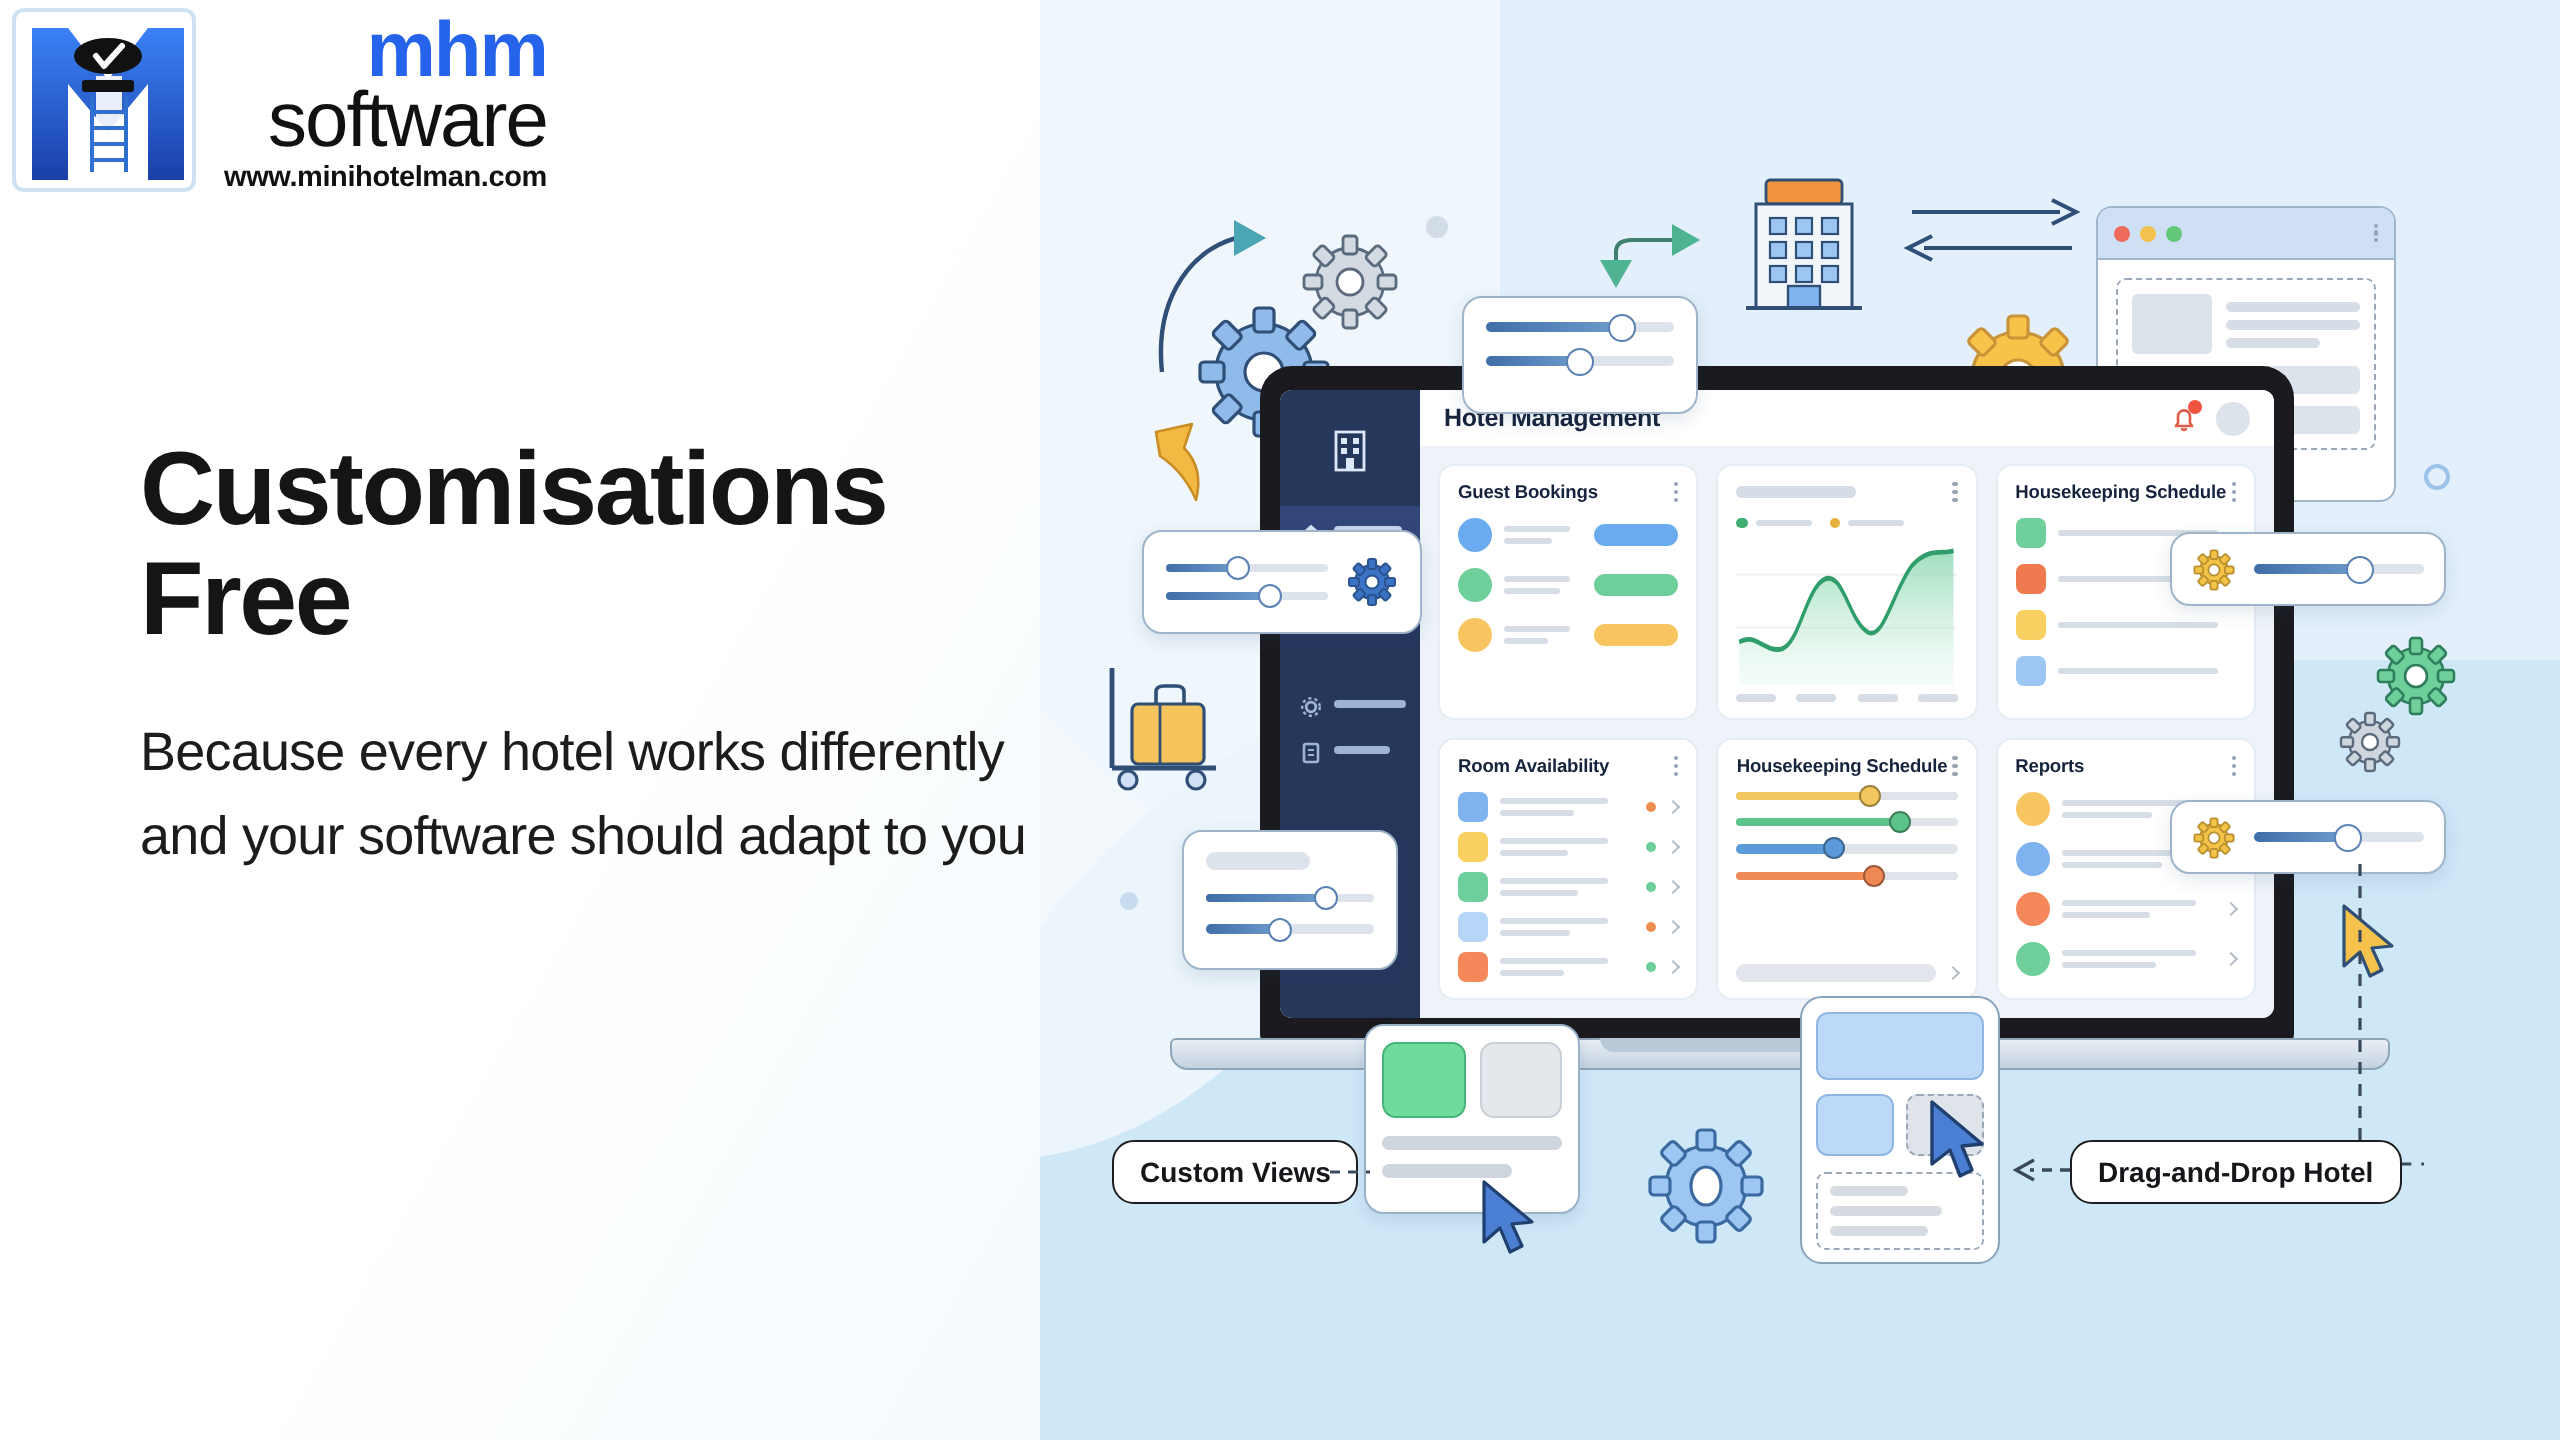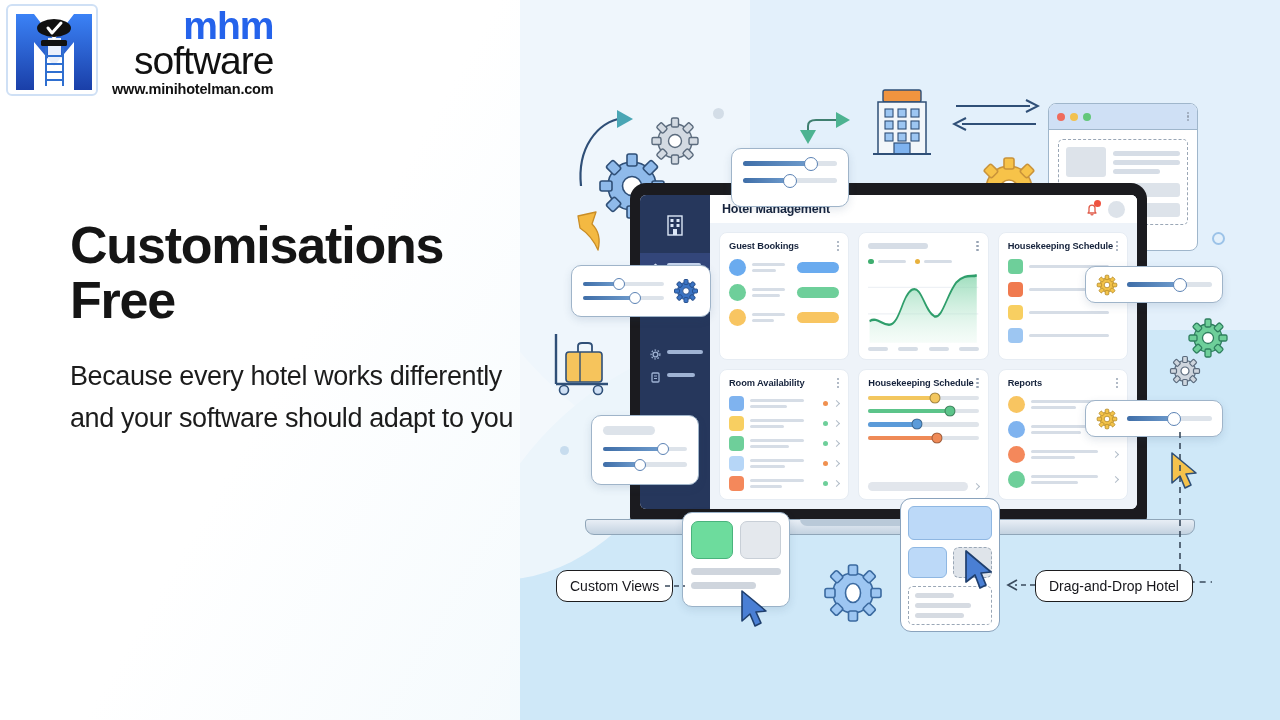--- a/index.html
+++ b/index.html
@@ -117,21 +117,21 @@
             box-shadow:0 3px 9px rgba(40,70,110,.13); }
   .fslider { display:flex; align-items:center; }
   .ftrack { flex:1; height:5px; border-radius:4px; background:#dde3ea; position:relative; }
   .ffill { position:absolute; left:0; top:0; bottom:0; border-radius:4px;
            background:linear-gradient(90deg,#3f6ea8,#6f9ccd); }
   .fknob { position:absolute; top:50%; transform:translate(-50%,-50%); width:14px; height:14px;
            border-radius:50%; background:#ffffff; border:1.6px solid #5b82b4; }
 
   
   .chip { background:#ffffff; border:1.8px solid #1d1d1f; border-radius:11px;
-          padding:7px 13px; font-size:14px; font-weight:normal; color:#15151a; white-space:nowrap; }
+          padding:7px 13px; font-size:14px; font-weight:bold; color:#15151a; white-space:nowrap; }
 
   
   .browser { left:1048px; top:103px; width:150px; height:148px; background:#ffffff;
              border:1.6px solid #9fb6cb; border-radius:8px; overflow:hidden; }
   .browser-bar { height:26px; background:#cfe0f5; display:flex; align-items:center; justify-content:space-between; padding:0 8px;
                  border-bottom:1.5px solid #9fb6cb; }
   .bdots { display:flex; gap:5px; }
   .bdots i { width:8px; height:8px; border-radius:50%; display:block; }
   .browser-body { padding:9px; }
   .dashed-box { border:1.5px dashed #9aa7b6; border-radius:5px; padding:7px; display:flex; flex-direction:column; gap:6px; }

